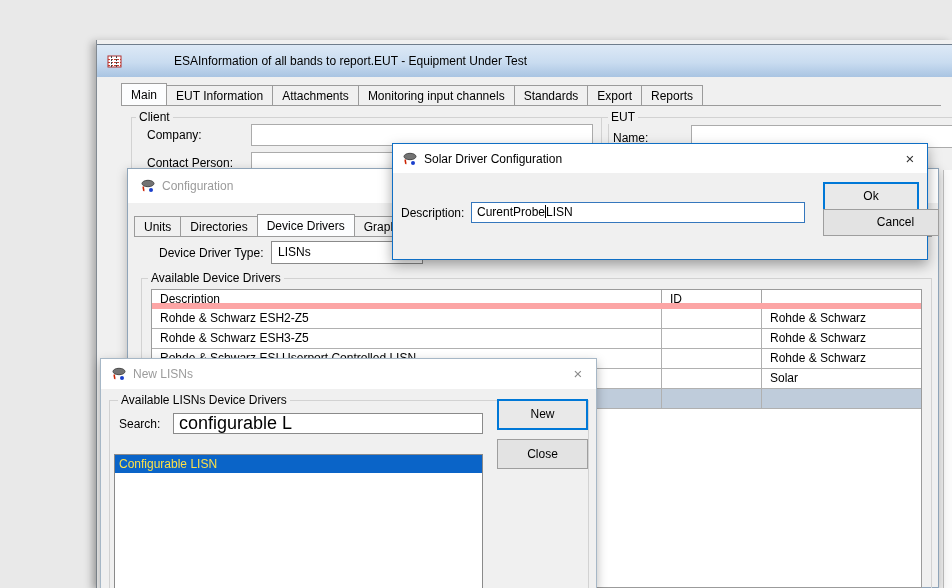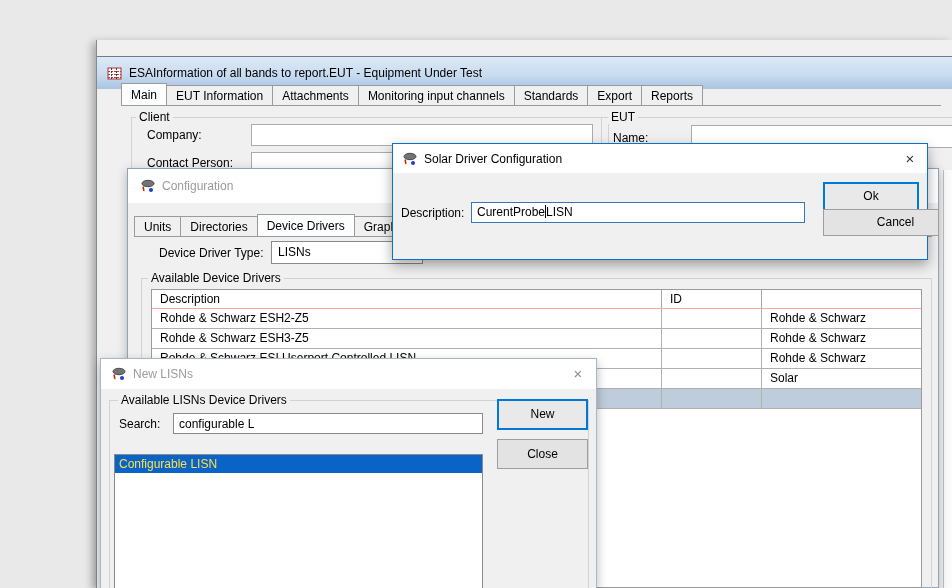--- a/index.html
+++ b/index.html
@@ -3,23 +3,23 @@
 <meta charset="utf-8">
 <style>
   * { margin:0; padding:0; box-sizing:border-box; }
   body { font-family:"Liberation Sans", sans-serif; font-size:12px; color:#000; }
   .screen { position:relative; width:952px; height:588px; overflow:hidden; background:#e9e9e9; }
   .abs { position:absolute; }
 
   
   .main-win { left:96px; top:40px; width:856px; height:548px; background:#f0f0f0;
               border-left:1px solid #828a92; box-shadow:-4px 2px 8px rgba(0,0,0,.28); }
-  .main-title { left:0; top:16px; width:856px; height:33px;
+  .main-title { left:0; top:4px; width:856px; height:33px;
                 background:linear-gradient(#dde9f6, #c9dcf0 55%, #a9c4e2);
-                border-top:1px solid #6f7d8c; display:flex; align-items:center; }
+                border-top:1px solid #6f7d8c; display:flex; align-items:center;gap:45px; }
   .main-title .ttl { margin-left:7px; color:#000; }
   .main-title svg { margin-left:10px; }
 
   
   .tabline { border-bottom:1px solid #9b9b9b; height:1px; }
   .tab { display:inline-block; padding:3px 9px 2px 9px; margin-top:2px; height:20px;
          background:#f0f0f0; border:1px solid #9b9b9b; border-bottom:none; margin-right:-1px;
          vertical-align:bottom; }
   .tab.active { background:#fcfdfe; height:22px; margin-top:0; padding-top:4px; position:relative; z-index:2; }
 
@@ -31,21 +31,21 @@
 
   
   .cfg-win { left:127px; top:168px; width:812px; height:420px; background:#f0f0f0;
              border:1px solid #8fa4b8; box-shadow:0 3px 10px rgba(0,0,0,.25); z-index:10; }
   .cfg-title { left:0; top:0; width:810px; height:34px; background:#fff; display:flex; align-items:center; }
   .cfg-title .ttl { margin-left:6px; color:#9b9b9b; }
   .cfg-title svg { margin-left:12px; }
 
   
   .tbl { background:#fff; border:1px solid #9b9b9b; overflow:hidden; }
-  .thead { display:flex; height:19px; border-bottom:1px solid #fca5a5; }
+  .thead { display:flex; height:19px; border-bottom:6px solid #fca5a5; }
   .trow  { display:flex; height:20px; border-bottom:1px solid #b0b0b0; background:#fff; }
   .trow.selected { background:#bfccdb; }
   .tc { padding:2px 0 0 8px; overflow:hidden; white-space:nowrap; border-right:1px solid #b0b0b0; height:100%; }
   .tc.c1 { width:510px; } .tc.c2 { width:100px; } .tc.c3 { width:159px; border-right:none; }
 
   
   .dlg-title { background:#fff; display:flex; align-items:center; }
   .closex { position:absolute; width:18px; height:18px; text-align:center; line-height:17px;
             font-size:15px; cursor:default; }
 
@@ -56,21 +56,21 @@
 
   .btn { text-align:center; background:#e3e3e3; border:1px solid #9e9e9e; }
   .btn.default { border:2px solid #0078d7; background:#e9e9e9; }
 
   .caret { display:inline-block; width:1px; height:13px; background:#000; vertical-align:-2px; }
 
   .listbox { background:#fff; border:1px solid #8a8a8a; overflow:hidden; }
   .listitem { height:18px; line-height:18px; padding-left:4px; }
   .listitem.selected { background:#0a64c8; color:#fde047; }
 
-  input.txt { font-family:"Liberation Sans", sans-serif; font-size:12px; padding-left:5px;
+  input.txt { font-family:"Liberation Sans", sans-serif; font-size:18px; padding-left:5px;
               background:#fff; border:1px solid #8a8a8a; }
 </style>
 </head>
 <body>
 
 <div class="screen">
 
   <div class="abs main-win">
 
     <div class="abs main-title">

